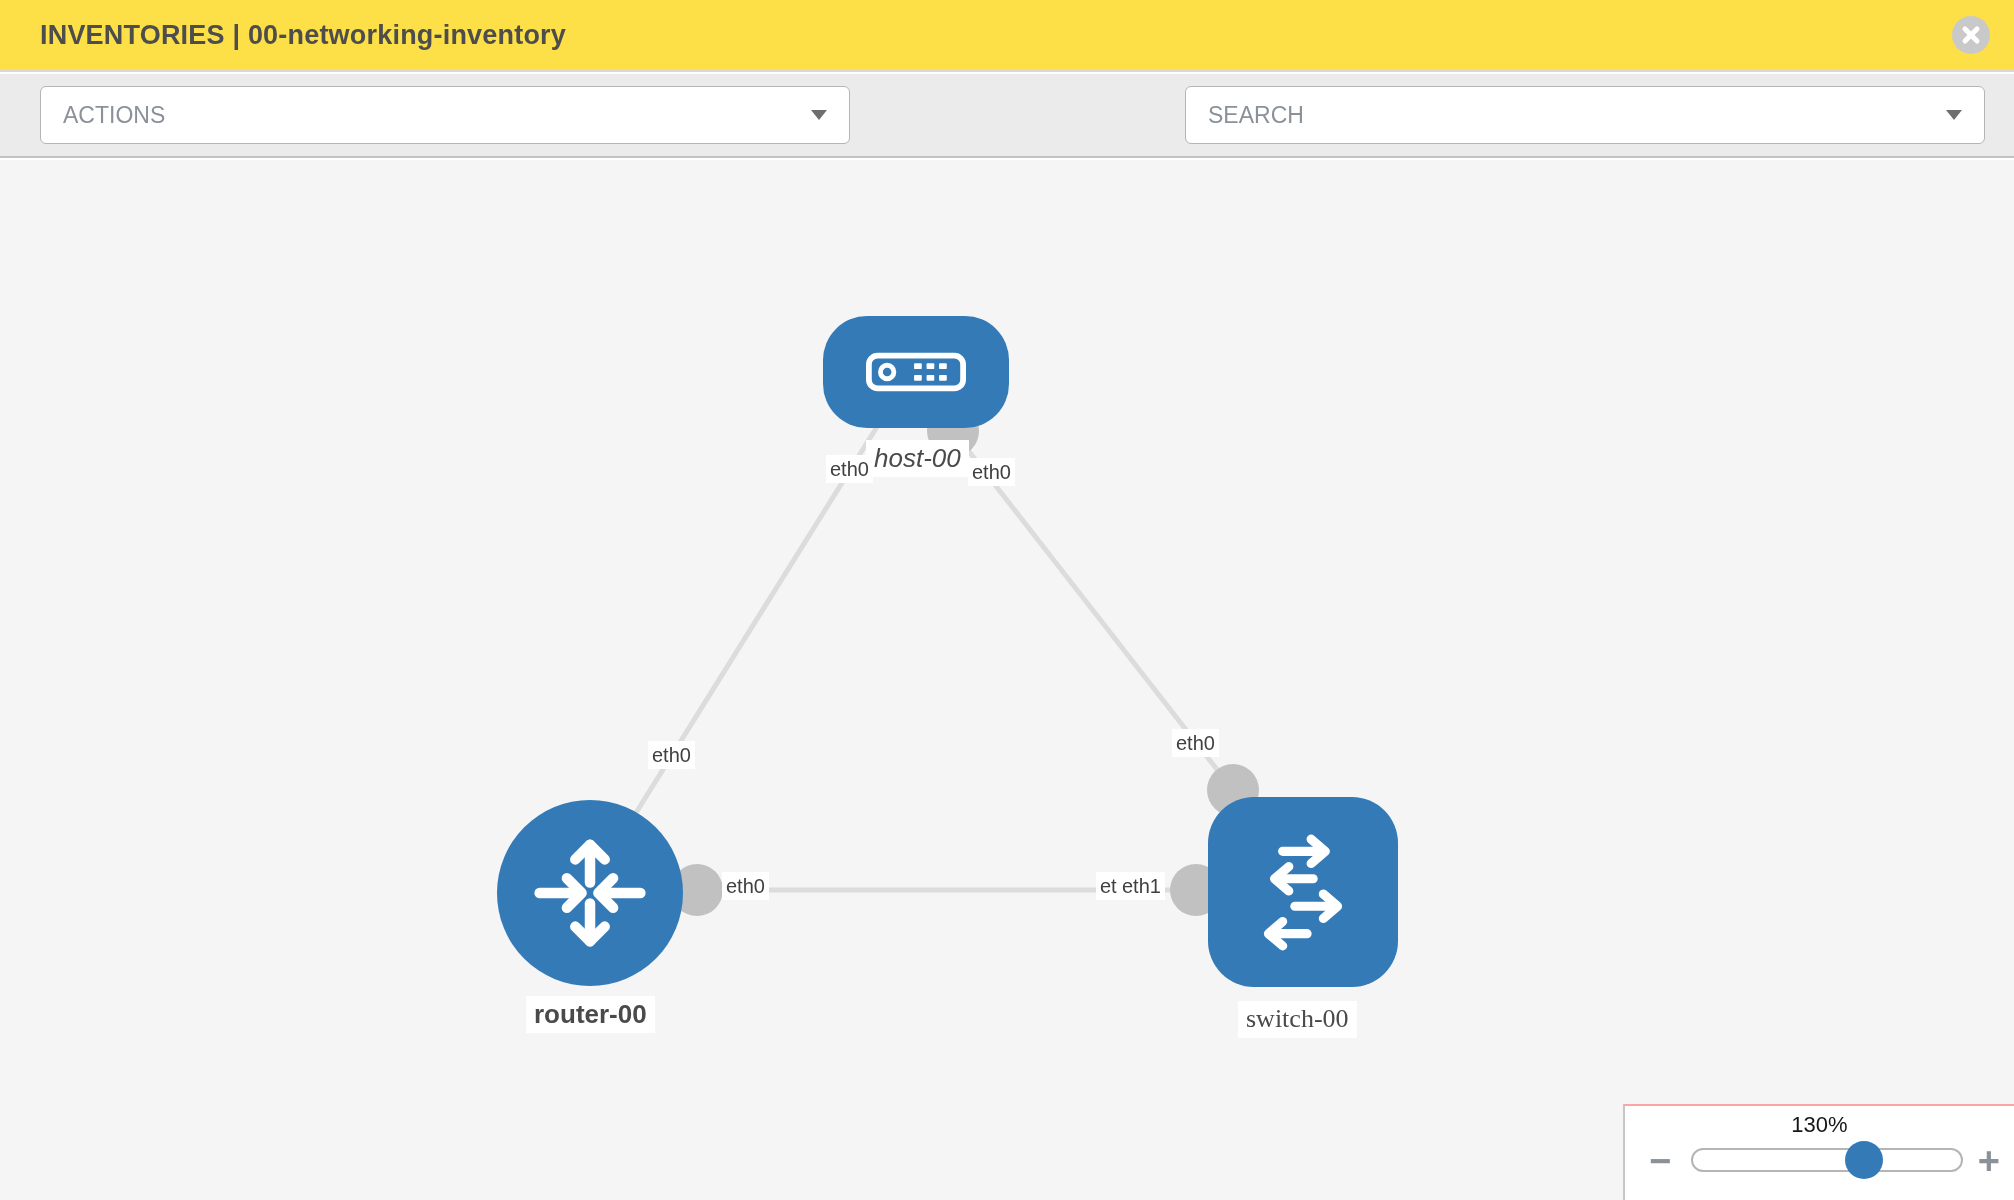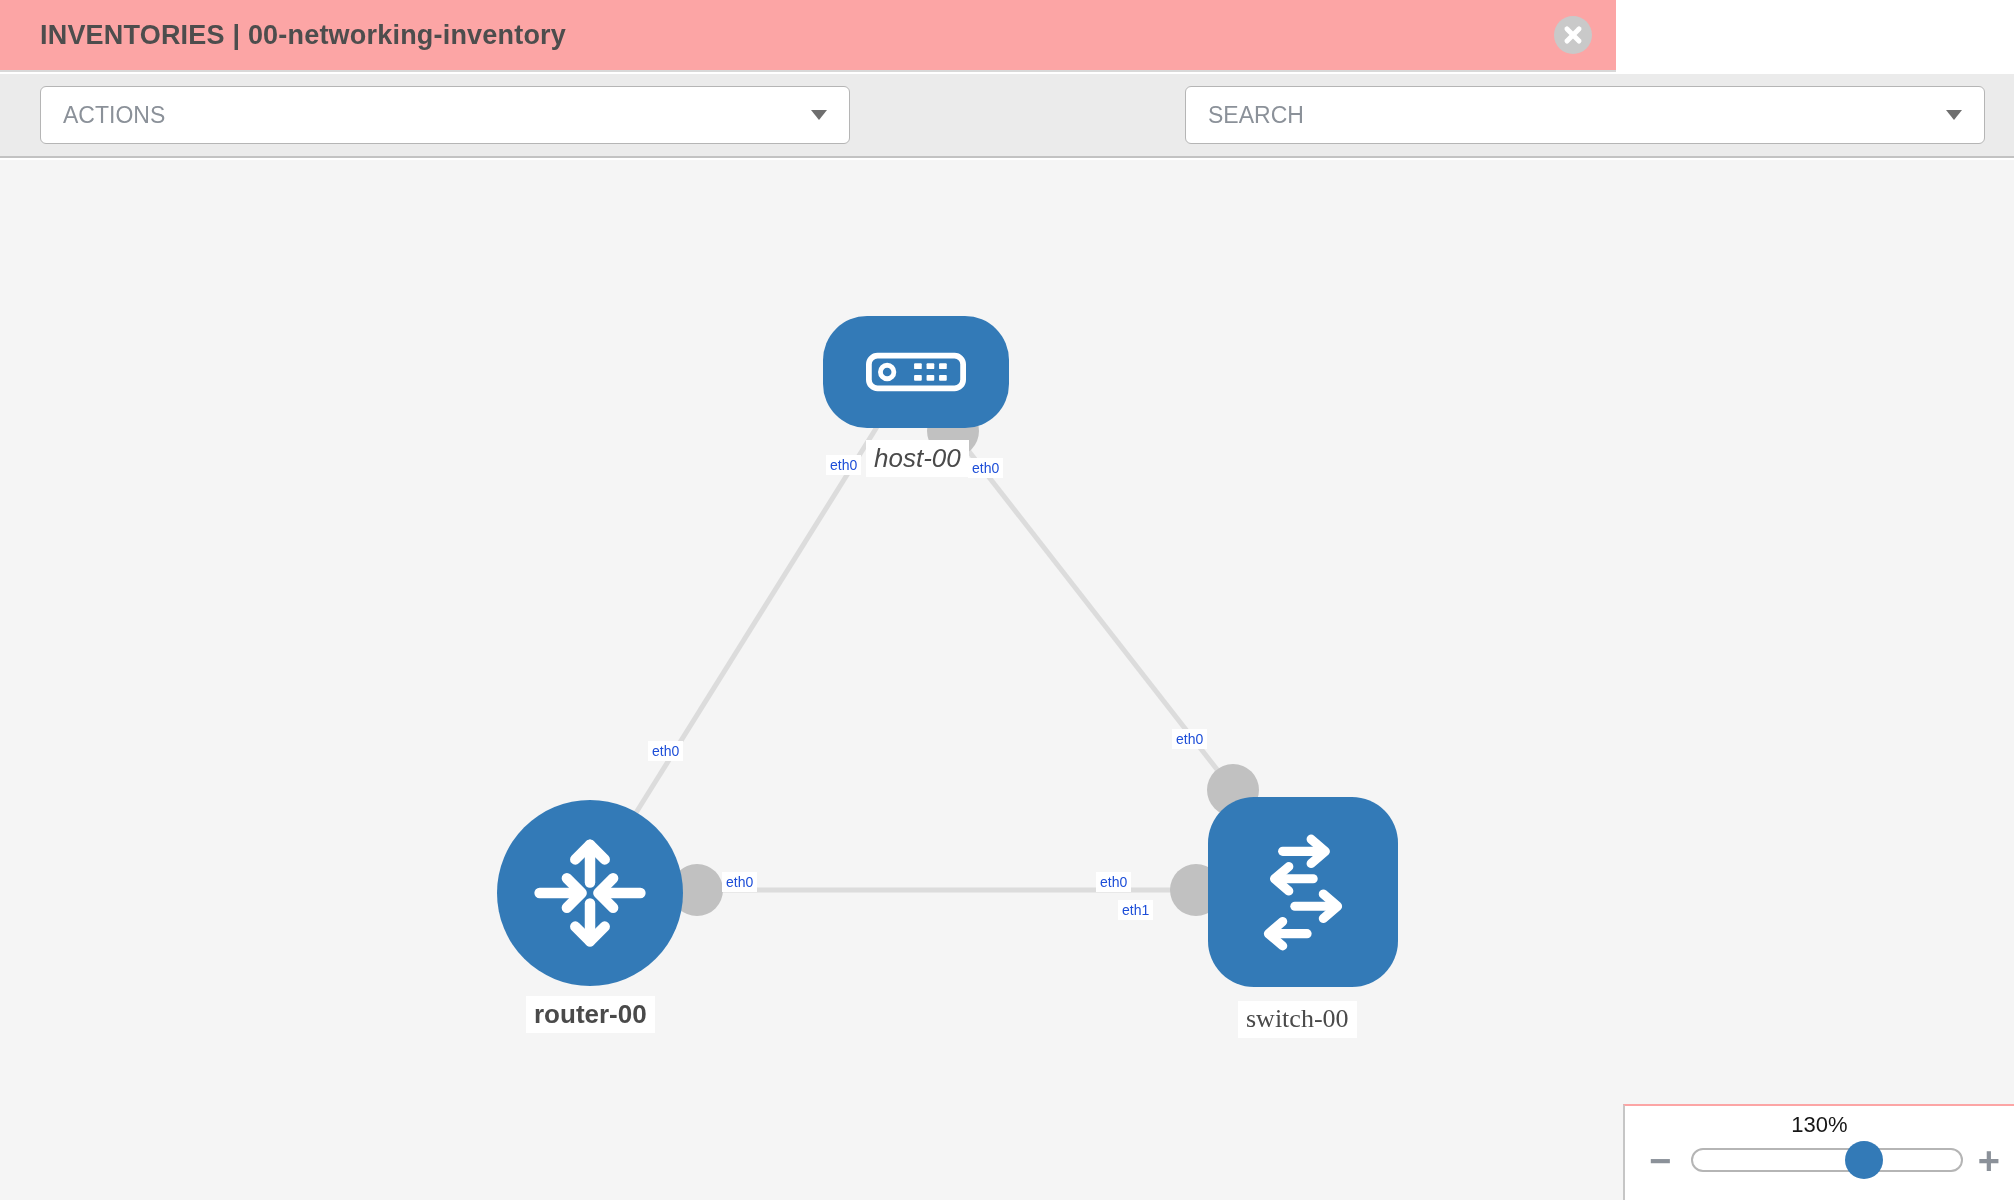--- a/index.html
+++ b/index.html
@@ -5,22 +5,22 @@
   html,body { margin:0; padding:0; }
   body {
     width:2014px; height:1200px; overflow:hidden;
     font-family:"Liberation Sans", sans-serif;
     background:#ffffff;
   }
   .app { position:relative; width:2014px; height:1200px; }
 
   
   .hdr {
-    position:absolute; top:0; left:0; width:1616px; height:72px;
-    background:#fca5a5; border-bottom:2px solid #d8d8d8; box-sizing:border-box;
+    position:absolute; top:0; left:0; width:2014px; height:72px;
+    background:#fde047; border-bottom:2px solid #d8d8d8; box-sizing:border-box;
   }
   .hdr-title {
     position:absolute; left:40px; top:50%; transform:translateY(-50%);
     margin:0; font-size:27px; font-weight:bold; color:#4d4d4d; letter-spacing:0.2px;
   }
   .close-btn {
     position:absolute; right:24px; top:16px; width:38px; height:38px;
     border-radius:50%; background:#c9c9c9; cursor:pointer;
     display:flex; align-items:center; justify-content:center;
   }
@@ -58,34 +58,34 @@
   .links-layer { position:absolute; left:0; top:0; }
   .node {
     position:absolute; background:#337ab7; cursor:pointer;
     display:flex; align-items:center; justify-content:center;
   }
   .node-host   { left:823px;  top:156px; width:186px; height:112px; border-radius:44px; }
   .node-router { left:497px;  top:640px; width:186px; height:186px; border-radius:50%; }
   .node-switch { left:1208px; top:637px; width:190px; height:190px; border-radius:46px; }
 
   .iflabel {
-    position:absolute; background:#ffffff; color:#1d4ed8;
-    font-size:14px; line-height:1.3; padding:1px 4px; white-space:nowrap;
+    position:absolute; background:#ffffff; color:#404040;
+    font-size:20px; line-height:1.3; padding:1px 4px; white-space:nowrap;
   }
   .nodelabel {
     position:absolute; background:#ffffff; color:#4a4a4a;
     font-size:26px; line-height:1.25; padding:2px 8px; white-space:nowrap;
   }
   .lb-host-left    { left:826px;  top:295px; }
   .lb-host-right   { left:968px;  top:298px; }
   .lb-router-top   { left:648px;  top:581px; }
   .lb-switch-top   { left:1172px; top:569px; }
   .lb-mid-left     { left:722px;  top:712px; }
   .lb-mid-under    { left:1096px; top:712px; }
-  .lb-mid-right    { left:1118px; top:740px; }
+  .lb-mid-right    { left:1118px; top:712px; }
   .lb-host-name    { left:866px;  top:280px;font-style:italic; }
   .lb-router-name  { left:526px;  top:836px;font-weight:bold; }
   .lb-switch-name  { left:1238px; top:841px;font-family:Liberation Serif, serif; }
 
   
   .zoom-panel {
     position:absolute; right:0; bottom:0; width:391px; height:96px;
     background:#ffffff; border-left:2px solid #c6c6c6; border-top:2px solid #fca5a5;
     box-sizing:border-box;
   }

